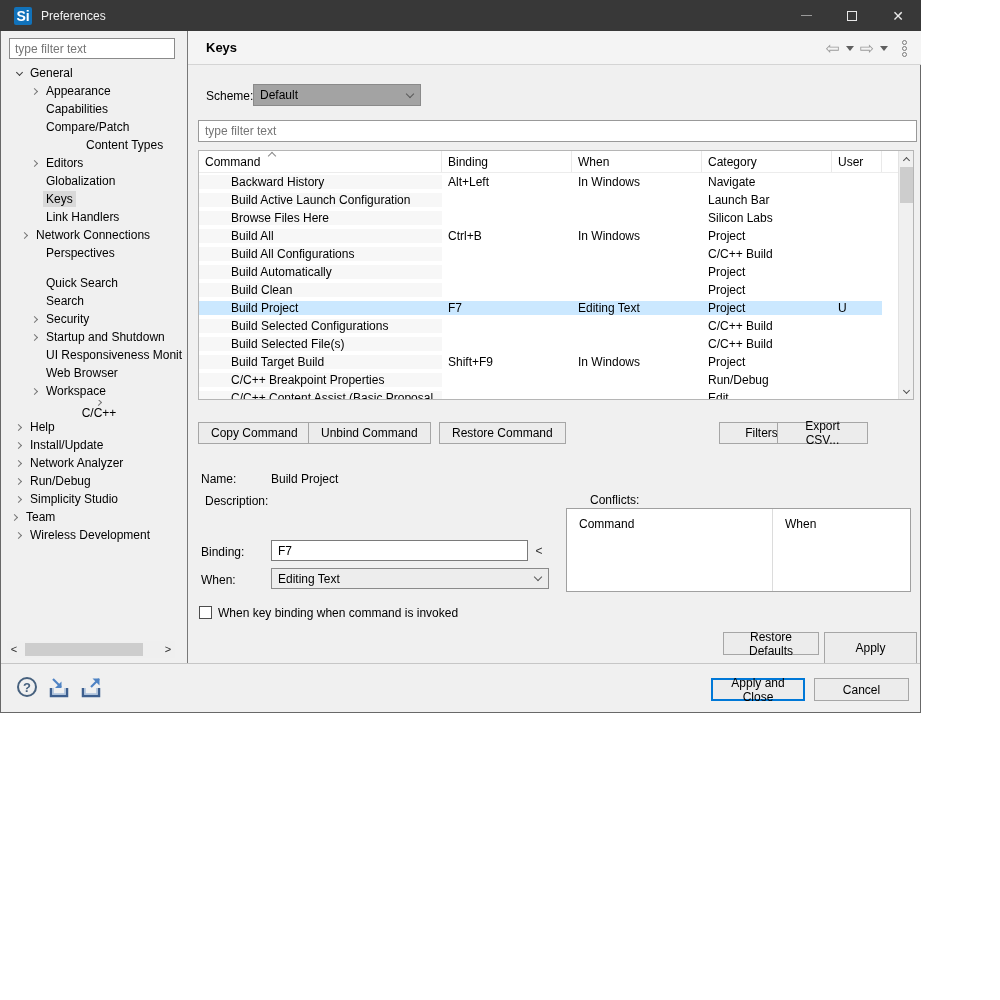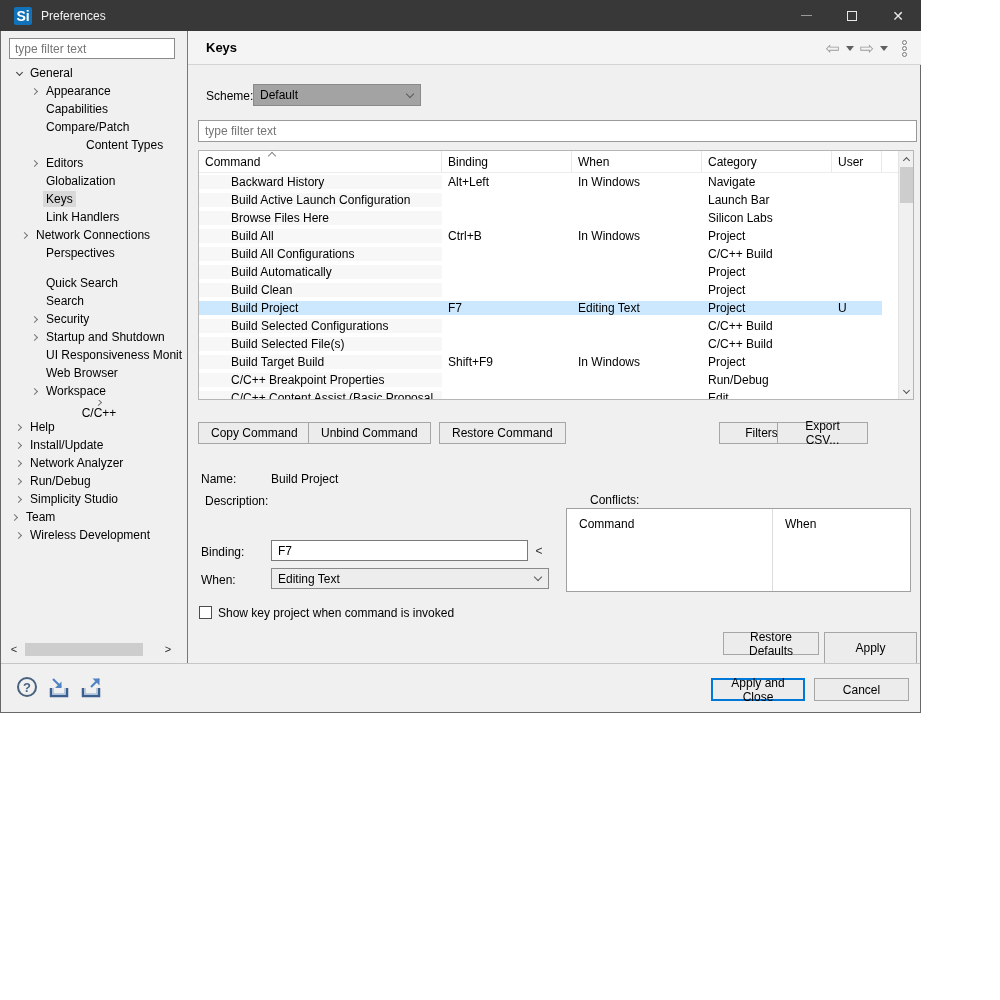--- a/index.html
+++ b/index.html
@@ -470,21 +470,21 @@
   </div>
 
   <div class="lbl" style="left:567px; top:493px;margin-left:22px;">Conflicts:</div>
   <div class="conflicts-box">
     <div class="conf-sep"></div>
     <div class="conf-head" style="left:12px;">Command</div>
     <div class="conf-head" style="left:218px;">When</div>
   </div>
 
   <div class="chkbox"></div>
-  <div class="lbl" style="left:217px; top:606px;">Show key project when command is invoked</div>
+  <div class="lbl" style="left:217px; top:606px;">When key binding when command is invoked</div>
 
   <div class="btn" style="left:722px; top:632px; width:96px; height:23px;">Restore Defaults</div>
   <div class="btn" style="left:823px; top:632px; width:93px; height:32px;">Apply</div>
 
   <div class="footer">
     <div class="help-icon">?</div>
     <svg class="tray-icon" style="left:46px;" width="26" height="24" viewBox="0 0 26 24">
       <path d="M4 12 v8 h16 v-8" fill="none" stroke="#3d5f8f" stroke-width="2.5"></path>
       <path d="M6 12 v6 h12 v-6" fill="none" stroke="#a9c0dc" stroke-width="1.5"></path>
       <line x1="6" y1="3" x2="14" y2="11" stroke="#4f83c4" stroke-width="2.2"></line>

